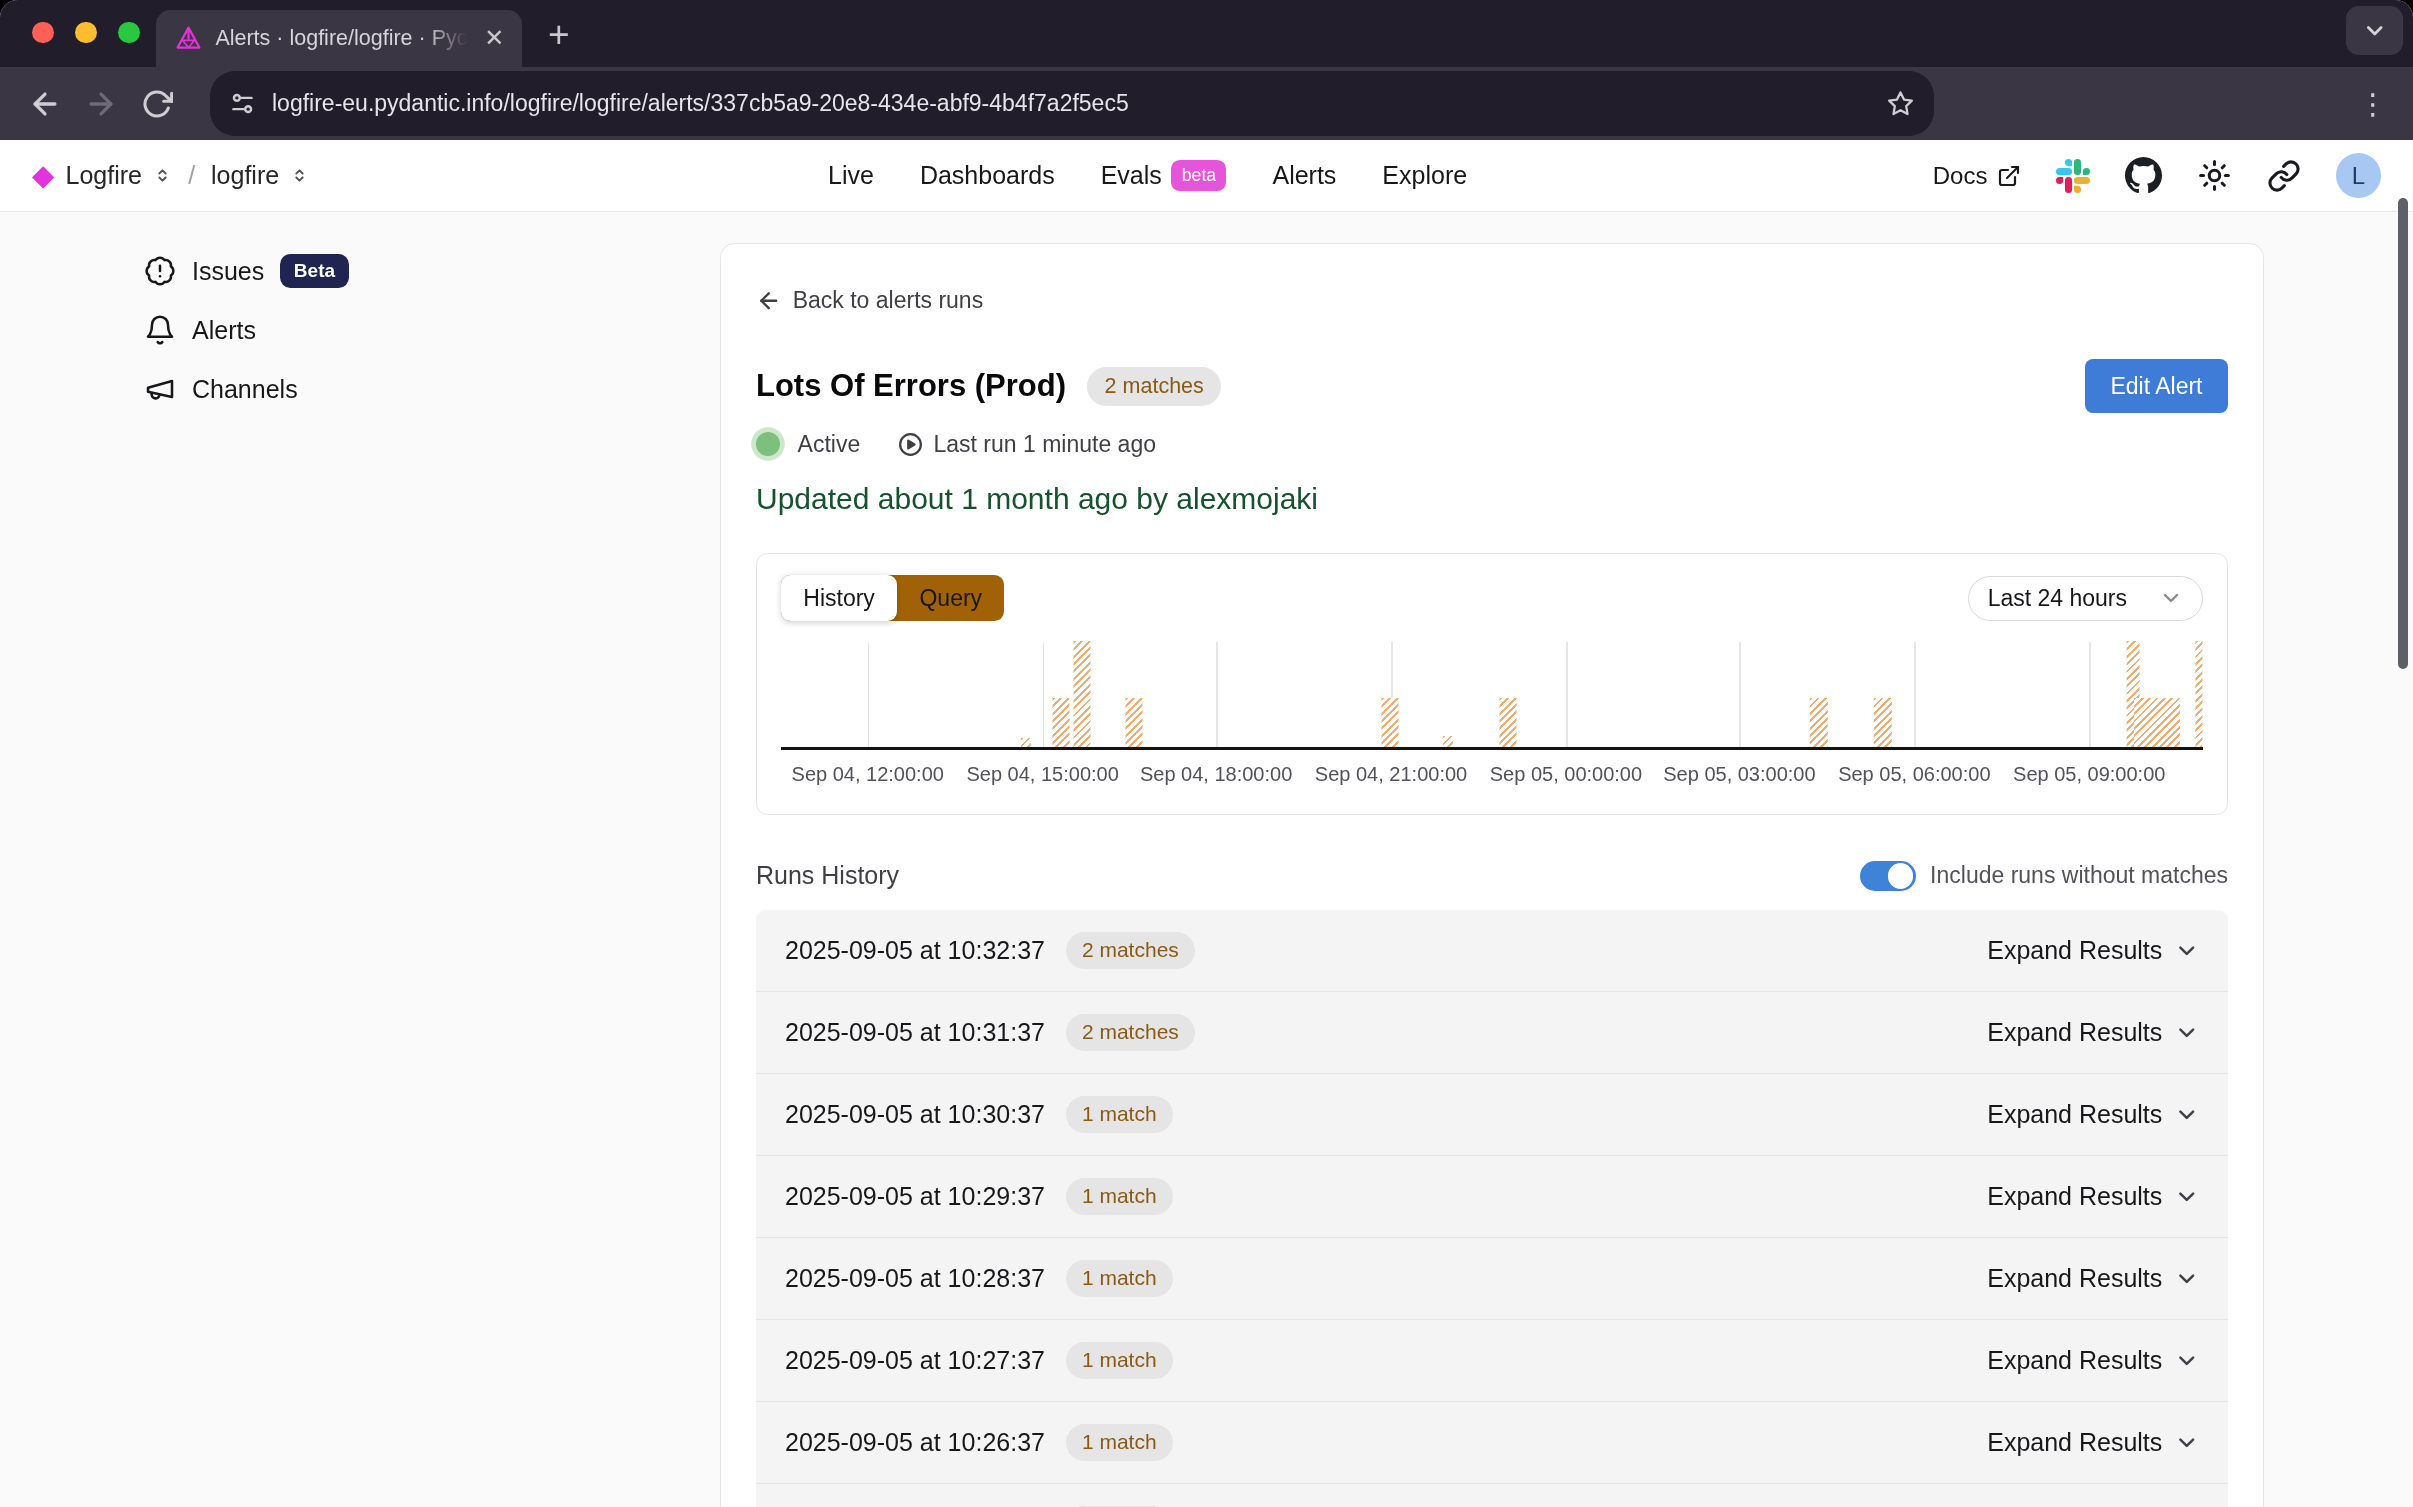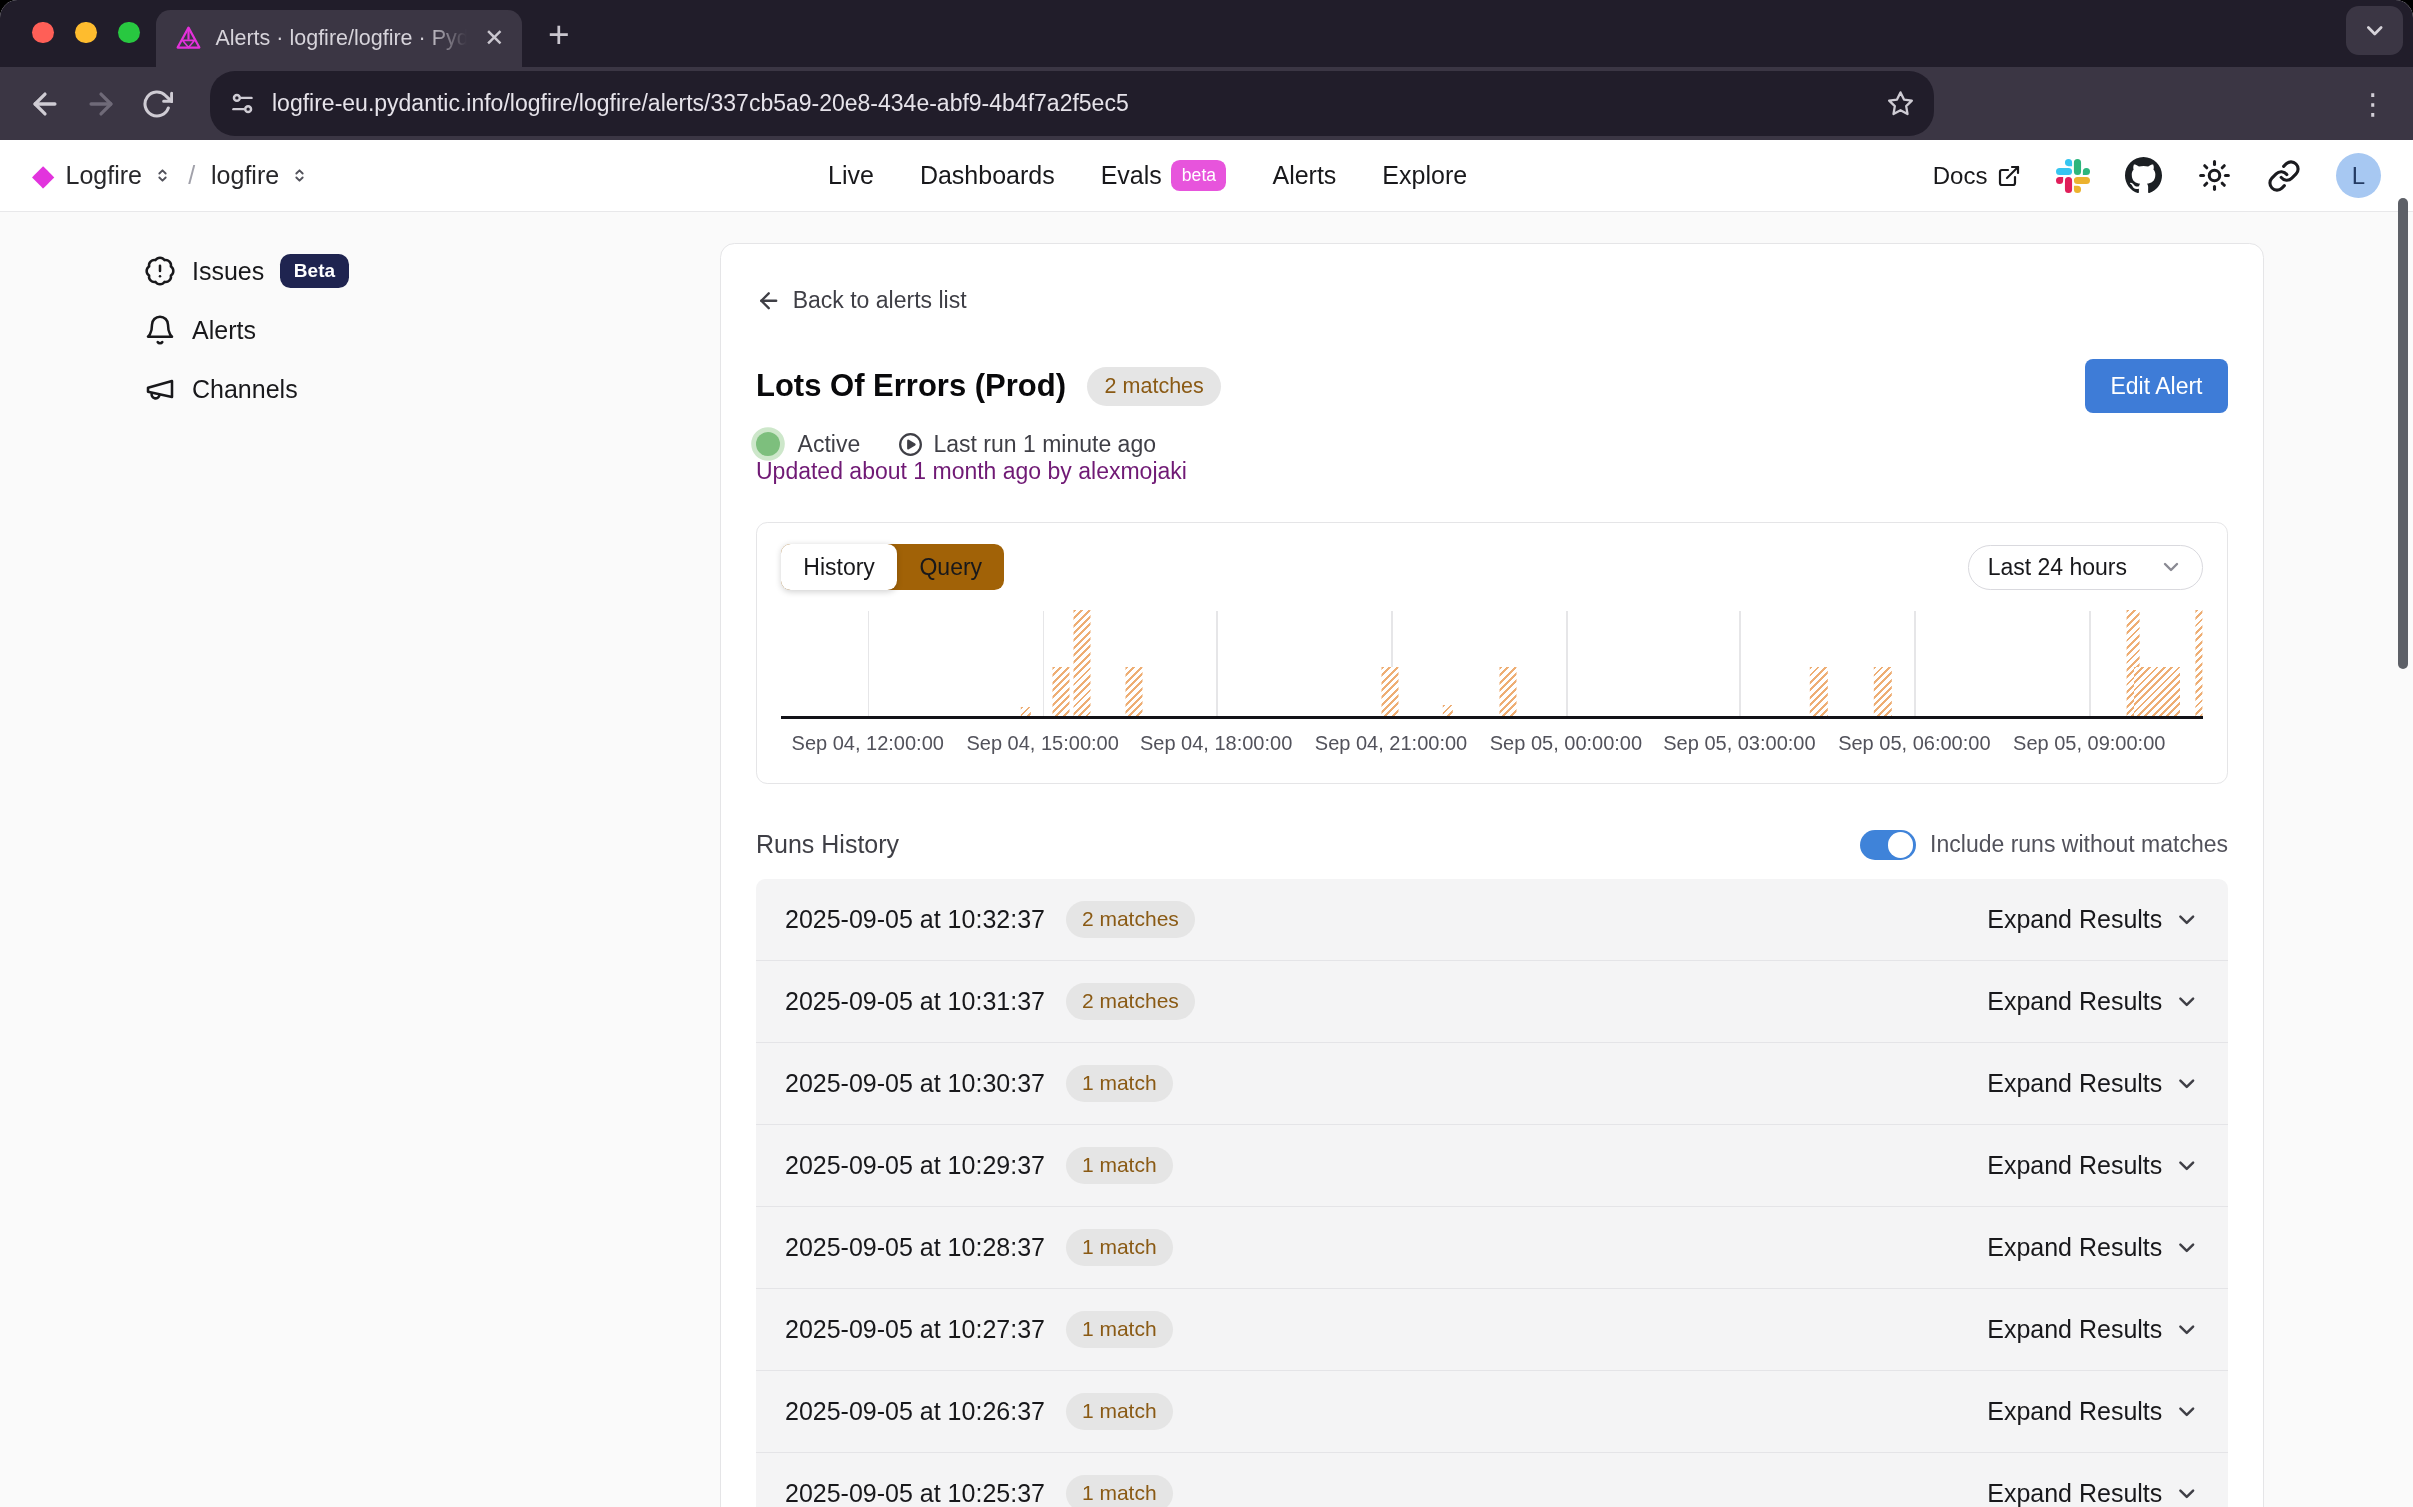--- a/index.html
+++ b/index.html
@@ -44,21 +44,21 @@
   .card { position:absolute; left:720px; top:31px; width:1544px; height:1309px; background:#fff; border:1.6px solid #e5e5e7; border-radius:14.4px; padding:32px 35px; }
 
   .backrow { display:flex; align-items:center; gap:11.2px; color:#3f3f46; font-size:23px; margin-top:11.2px; cursor:pointer; }
   .titlerow { margin-top:45px; display:flex; align-items:center; gap:21px; }
   .alert-title { font-size:31px; font-weight:bold; color:#09090b; }
   .match-badge { background:#e5e5e5; color:#8a5a14; font-size:21.5px; padding:7.2px 17.6px; border-radius:797px; white-space:nowrap; }
   .edit-btn { margin-left:auto; background:#3e7cd7; color:#fff; font-size:23px; border:none; border-radius:8px; padding:13.6px 25.5px; cursor:pointer; }
   .statusrow { margin-top:17.6px; display:flex; align-items:center; gap:14.4px; font-size:23px; color:#3f3f46; }
   .status-dot { width:24px; height:24px; border-radius:50%; background:#7dbf7d; box-shadow:0 0 0 4.8px #cde7ca; margin-right:3.2px; }
   .lastrun { display:flex; align-items:center; gap:9.6px; margin-left:22.3px; }
-  .updated { font-size:23px; color:#701a75; }
+  .updated { margin-top:24px; font-size:30px; color:#14532d; }
 
   
   .histcard { margin-top:37px; border:1.6px solid #e5e5e7; border-radius:11.2px; height:262px; padding:21px 24px; position:relative; }
   .histtop { display:flex; align-items:center; }
   .seg { background:#a16207; border-radius:9.6px; display:flex; padding:0; }
   .seg-item { font-size:23px; color:#18181b; padding:9.6px 22.3px; border-radius:9.6px; cursor:pointer; }
   .seg-item.active { background:#fff; box-shadow:0 1.6px 6.4px rgba(0,0,0,.18); }
   .range-sel { margin-left:auto; border:1.6px solid #d9d9de; border-radius:22.3px; height:45px; display:flex; align-items:center; gap:32px; padding:0 19px; font-size:23px; color:#18181b; cursor:pointer; }
   .plot { position:relative; margin-top:21px; height:108px; border-bottom:3.2px solid #121217; }
   .gridline { position:absolute; top:0; bottom:0; width:1.6px; background:#e6e6e8; }
@@ -267,21 +267,21 @@
           <span class="side-label">Channels</span>
         </div>
 </aside>
 
     <main class="card">
       <div class="backrow">
         <svg width="25.5" height="25.5" viewBox="0 0 24 24" fill="none" stroke="#3f3f46" stroke-width="2.2" stroke-linecap="round" stroke-linejoin="round">
             <path d="M19 12H5"></path>
             <path d="m12 19-7-7 7-7"></path>
           </svg>
-        <span>Back to alerts list</span>
+        <span>Back to alerts runs</span>
       </div>
 
       <div class="titlerow">
         <h1 class="alert-title">Lots Of Errors (Prod)</h1>
         <span class="match-badge">2 matches</span>
         <button class="edit-btn">Edit Alert</button>
       </div>
 
       <div class="statusrow">
         <span class="status-dot"></span>

